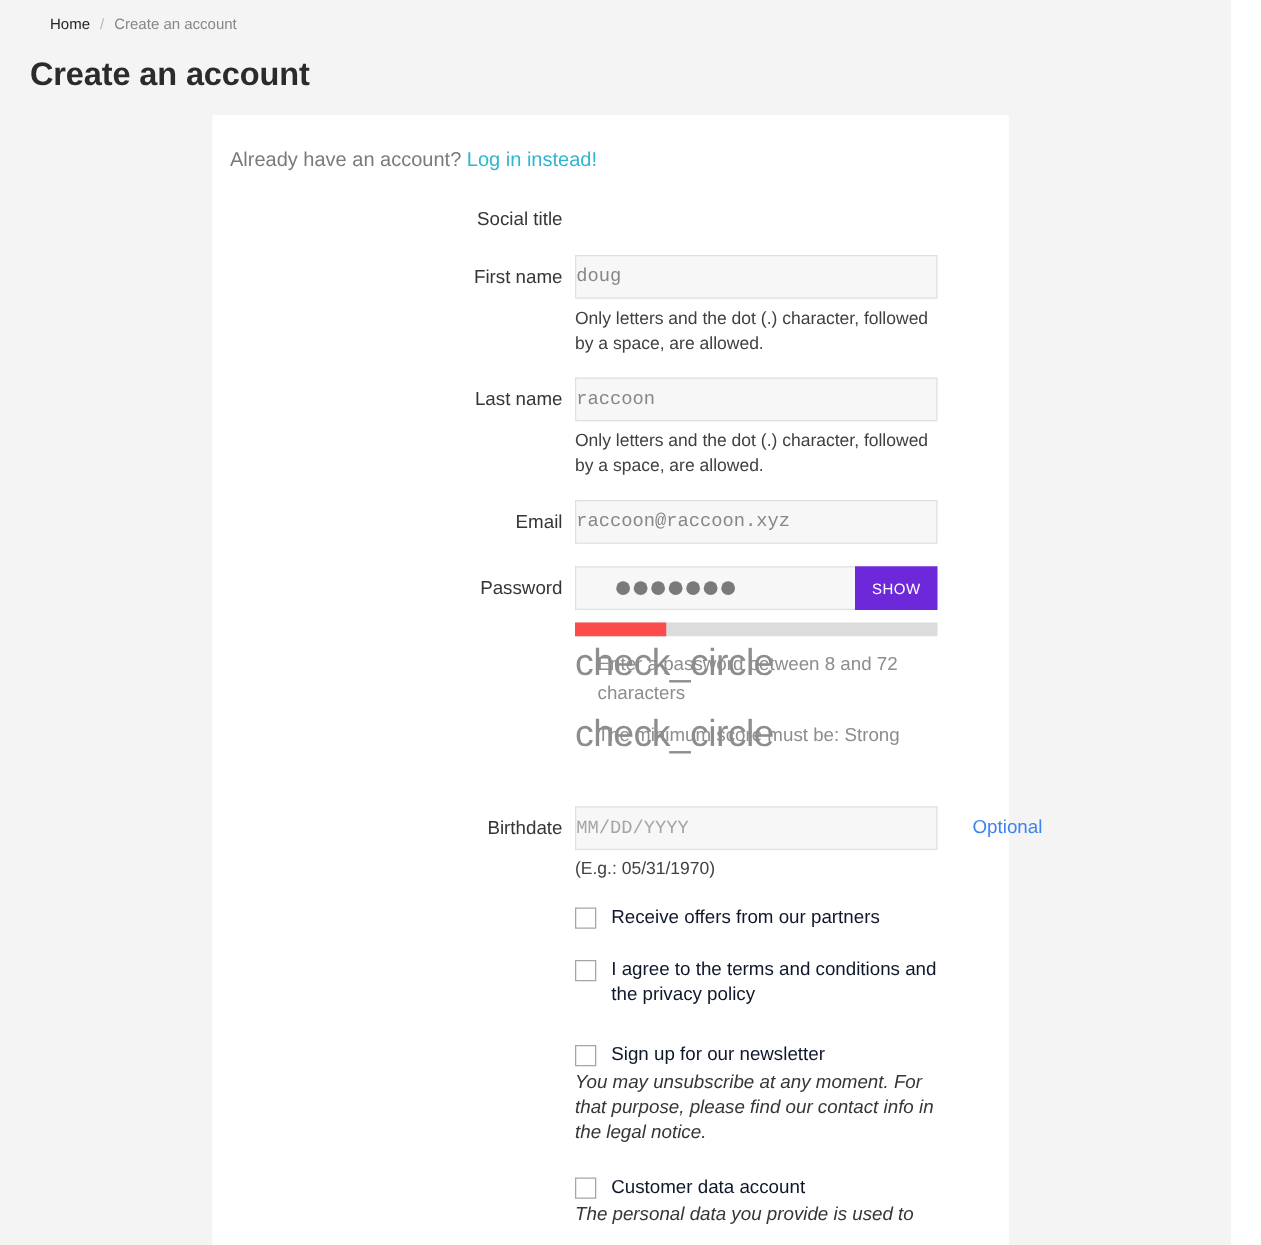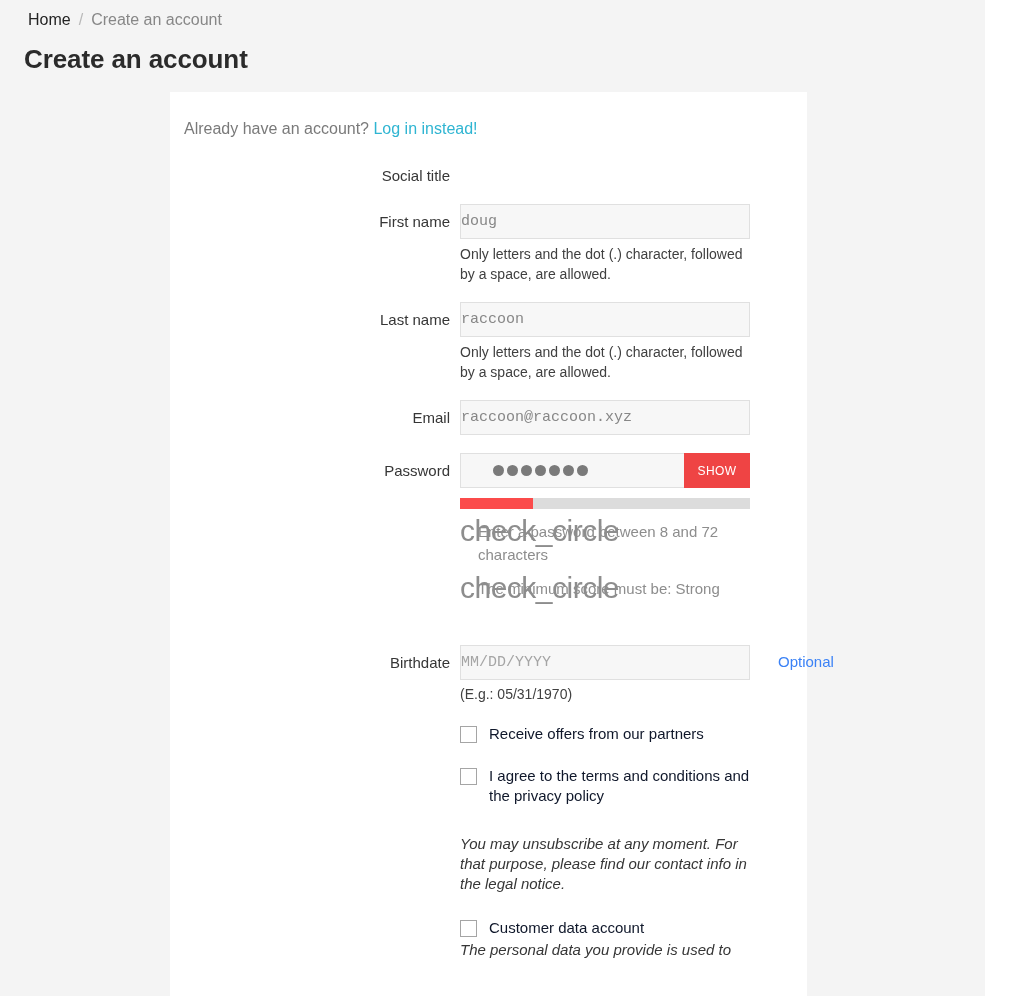--- a/index.html
+++ b/index.html
@@ -36,24 +36,24 @@
   #scroll-gutter {
     position: absolute;
     left: 985px; top: 0;
     width: 24px; height: 996px;
     background: #ffffff;
   }
 
   
   #breadcrumb {
     position: absolute;
-    left: 28px; top: 9px;
+    left: 40px; top: 9px;
     display: flex;
     align-items: center;
-    font-size: 16px;
+    font-size: 12px;
     line-height: 21px;
   }
   #breadcrumb .crumb-link {
     color: #232323;
     text-decoration: none;
     font-weight: 400;
   }
   #breadcrumb .crumb-sep {
     color: #b9b9b9;
     margin: 0 8px;
@@ -370,21 +370,21 @@
               <div class="pwd-dots">
                 <span class="pwd-dot"></span>
                 <span class="pwd-dot"></span>
                 <span class="pwd-dot"></span>
                 <span class="pwd-dot"></span>
                 <span class="pwd-dot"></span>
                 <span class="pwd-dot"></span>
                 <span class="pwd-dot"></span>
               </div>
             </div>
-            <button class="pwd-show" type="button" style="background: #ef4444;">SHOW</button>
+            <button class="pwd-show" type="button" style="background: #6d28d9;">SHOW</button>
           </div>
 
           <div class="strength-bar" style="background: rgb(220, 220, 220);">
             <div class="strength-fill" id="strength-fill" style="width: 25%; background: rgb(251, 75, 75);"></div>
           </div>
 
           <div class="pwd-feedback">
             <span class="broken-icon">check_circle</span>
             <div class="pwd-feedback-text">Enter a password between 8 and 72 characters</div>
           </div>
@@ -411,20 +411,24 @@
           </div>
 
           <div class="cb-block">
             <div class="cb-line">
               <span class="cb-box"></span>
               <span class="cb-text">I agree to the terms and conditions and the privacy policy</span>
             </div>
           </div>
 
           <div class="cb-block" style="margin-top:28px;">
+            <div class="cb-line">
+              <span class="cb-box"></span>
+              <span class="cb-text">Sign up for our newsletter</span>
+            </div>
             <div class="cb-note">You may unsubscribe at any moment. For that purpose, please find our contact info in the legal notice.</div>
           </div>
 
           <div class="cb-block" style="margin-top:24px;">
             <div class="cb-line">
               <span class="cb-box"></span>
               <span class="cb-text">Customer data account</span>
             </div>
             <div class="cb-note">The personal data you provide is used to</div>
           </div>

